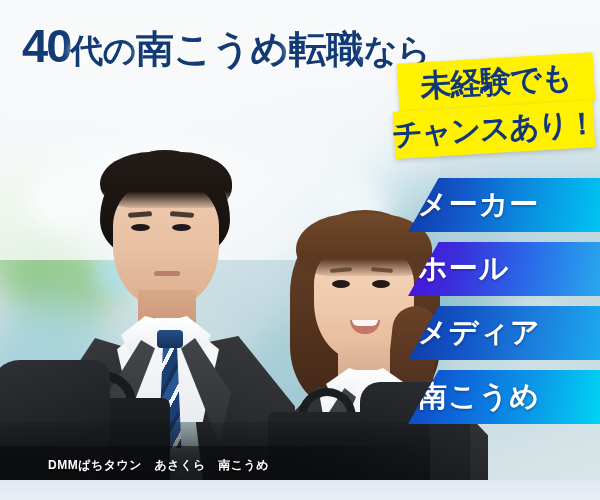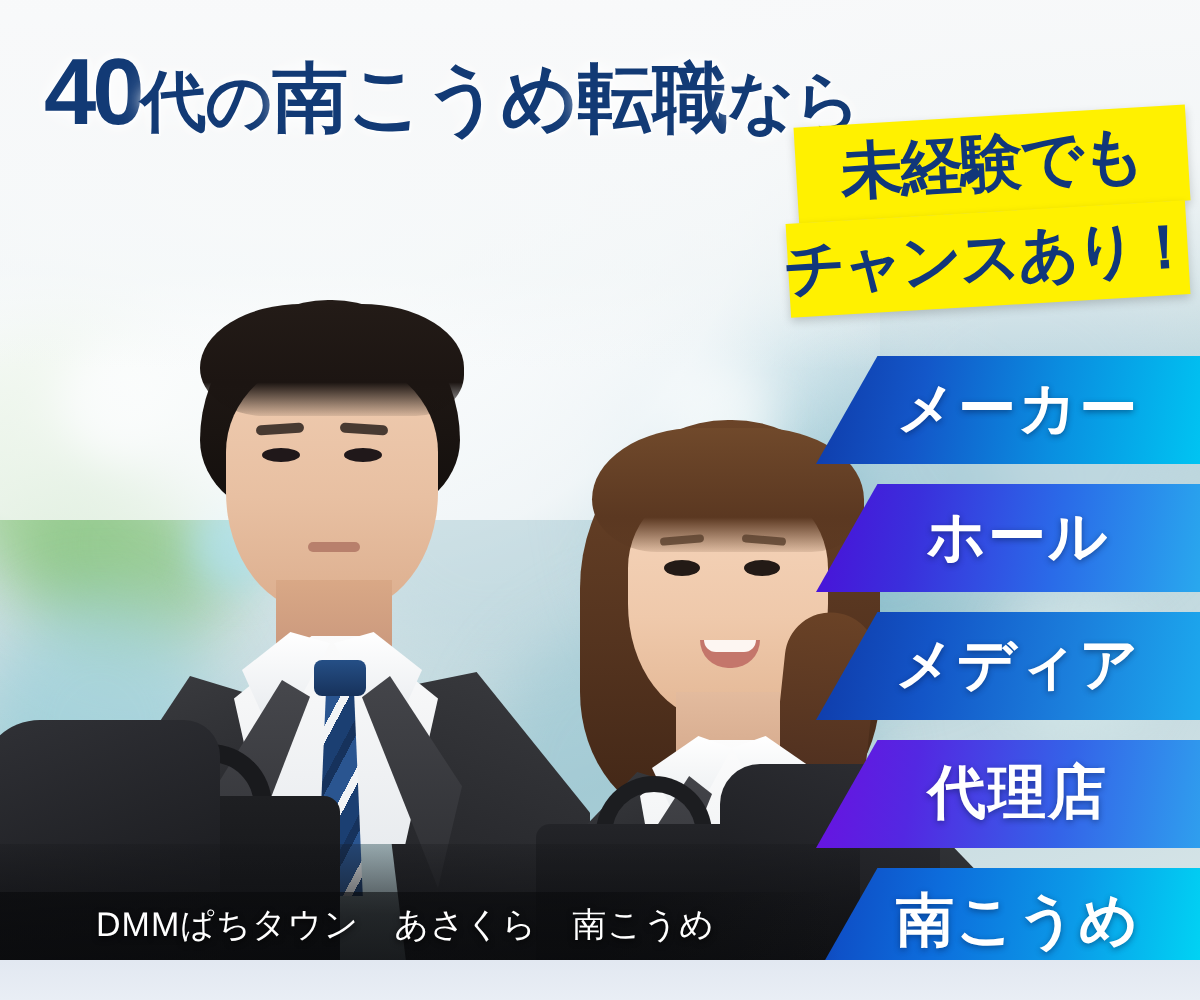--- a/index.html
+++ b/index.html
@@ -279,42 +279,42 @@
   .badge-r2{
     left:-4px;top:48px;width:200px;height:47px;transform:rotate(-3.4deg);
   }
   .badge-r2 span{font-size:30px;letter-spacing:-1.5px;}
 
   
   .bars{position:absolute;left:408px;top:178px;width:192px;}
   .bar{
     position:relative;width:192px;height:54px;margin-bottom:10px;
     clip-path:polygon(16% 0%,100% 0%,100% 100%,0% 100%);
-    display:flex;align-items:center;justify-content:center;
+    display:flex;align-items:center;
     box-shadow:0 2px 6px rgba(0,0,0,.2);
   }
   .bar span{
     color:#fff;font-size:29px;font-weight:700;letter-spacing:1px;white-space:nowrap;
     text-shadow:0 1px 3px rgba(0,20,60,.45);
     padding-left:10px;
   }
   .bar.b-maker{background:linear-gradient(100deg,#0f3aa8 0%,#1357c9 28%,#0a8ee0 62%,#00c4f2 100%);}
   .bar.b-hall {background:linear-gradient(100deg,#4b0fd8 0%,#3a2fdc 26%,#2a6ae8 62%,#29a8ee 100%);}
   .bar.b-dev  {background:linear-gradient(100deg,#0f3aa8 0%,#1355c7 30%,#1b7fdc 66%,#1ca9ee 100%);}
   .bar.b-agent{background:linear-gradient(100deg,#6a11e0 0%,#5328e2 26%,#3463e8 64%,#2f9fee 100%);}
   .bar.b-media{background:linear-gradient(100deg,#0f46c0 0%,#0d6ddc 32%,#0b9ae8 66%,#00d4f4 100%);}
 
   
   .caption-band{
     position:absolute;left:0;bottom:18px;width:420px;height:36px;
     background:linear-gradient(90deg,rgba(8,9,11,.62) 0%,rgba(8,9,11,.55) 70%,rgba(8,9,11,0) 100%);
   }
   .caption{
     position:absolute;left:48px;bottom:26px;
-    color:#ffffff;font-size:17px;font-weight:400;letter-spacing:.5px;
+    color:#ffffff;font-size:12px;font-weight:700;letter-spacing:.5px;
     white-space:pre;
     text-shadow:0 1px 3px rgba(0,0,0,.85);
   }
 
   .bottom-strip{
     position:absolute;left:0;bottom:0;width:600px;height:20px;
     background:linear-gradient(180deg,#e2e8f1 0%,#e9eef5 100%);
   }
 </style>
 </head>
@@ -409,23 +409,20 @@
   <div class="bars">
     <div class="bar b-maker">
       <span>メーカー</span>
     </div>
     <div class="bar b-hall">
       <span>ホール</span>
     </div>
     <div class="bar b-dev">
       <span>メディア</span>
     </div>
-    <div class="bar b-agent">
-      <span>代理店</span>
-    </div>
     <div class="bar b-media">
       <span>南こうめ</span>
     </div>
   </div>
 
   <div class="caption-band"></div>
   <div class="caption">DMMぱちタウン　あさくら　南こうめ</div>
 
   <div class="bottom-strip"></div>
 

